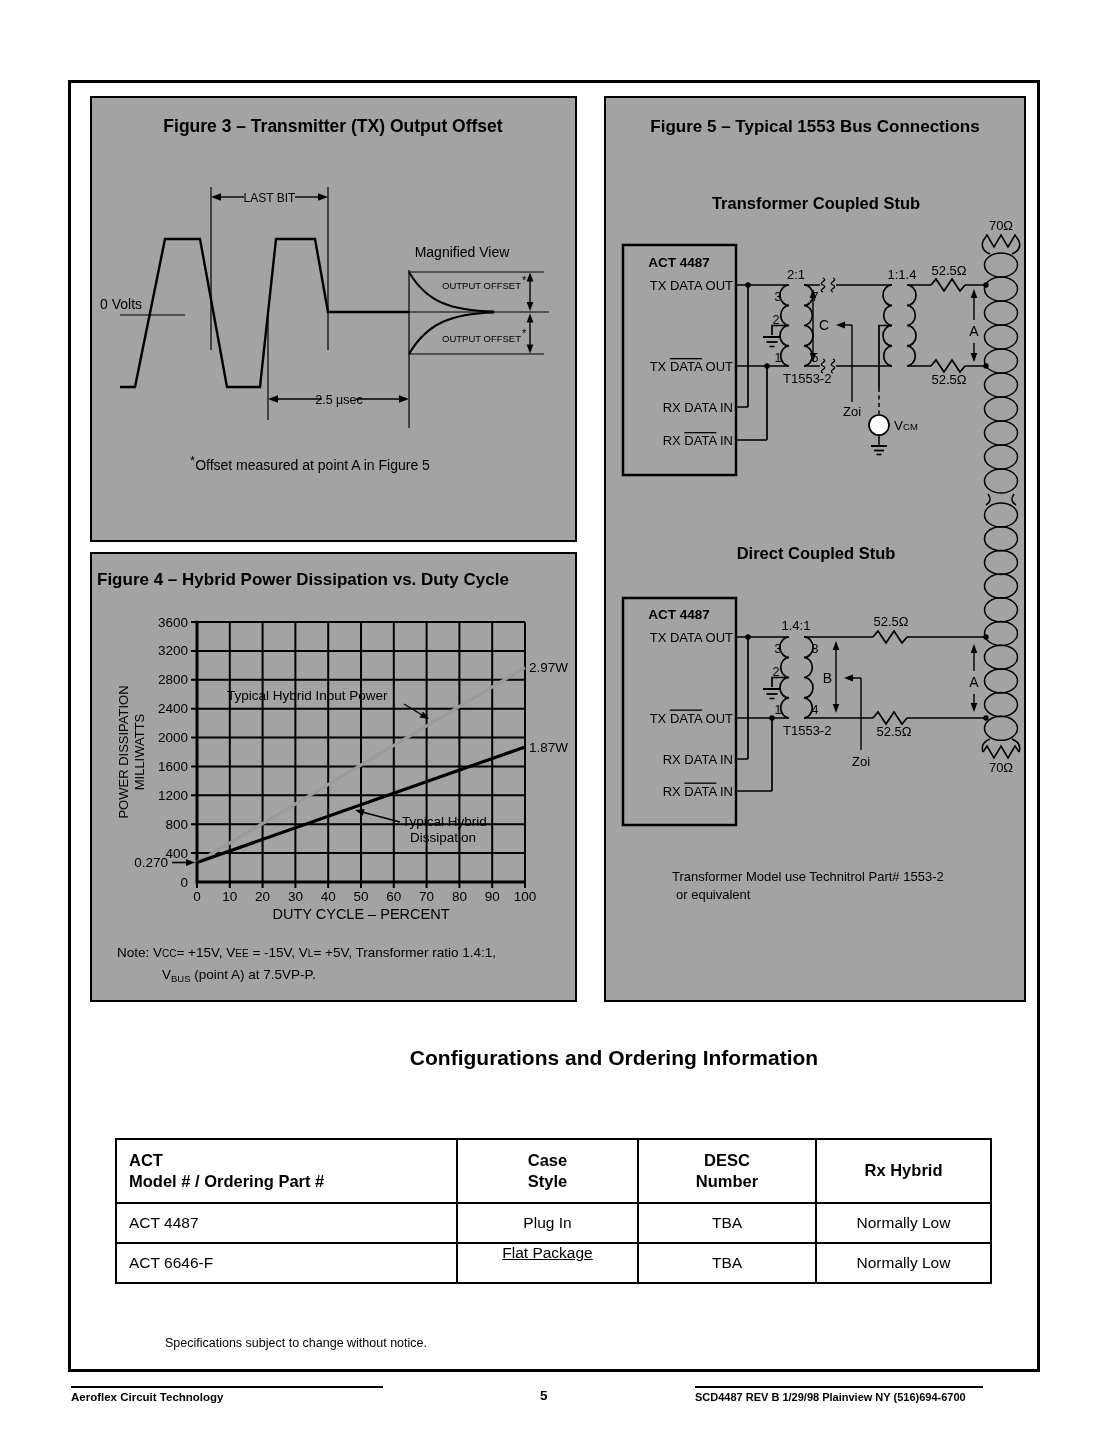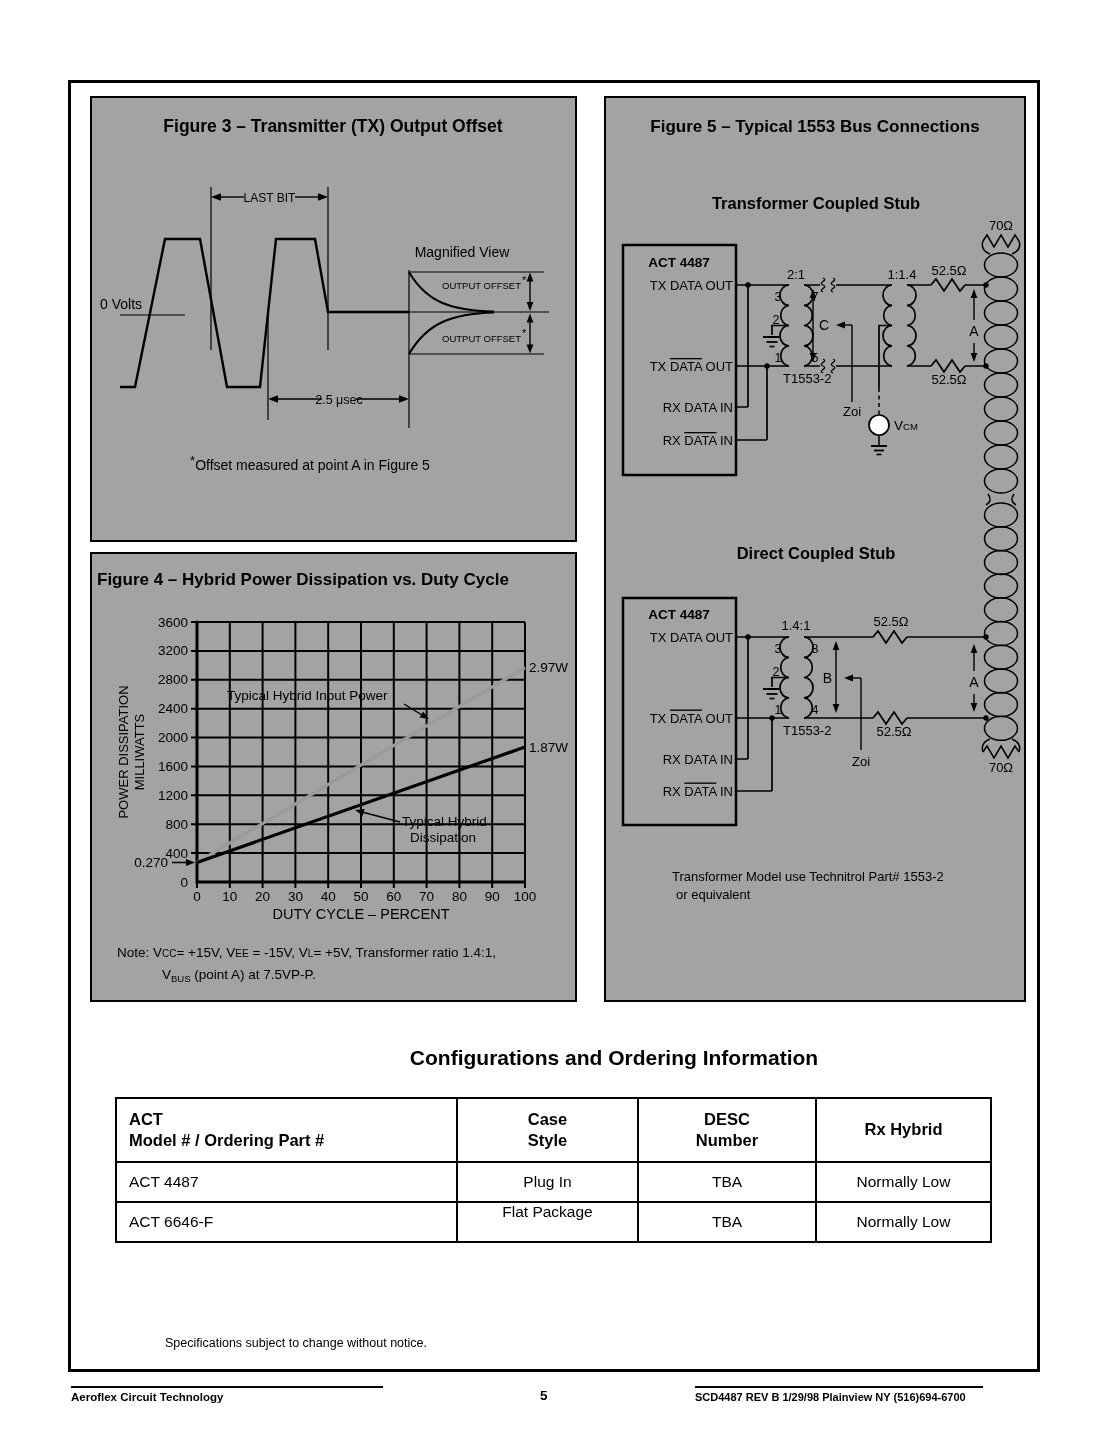--- a/index.html
+++ b/index.html
@@ -7,26 +7,26 @@
   *{box-sizing:border-box;}
   .abs{position:absolute;}
   .page-border{left:68px;top:80px;width:972px;height:1292px;border:3px solid #000;}
   .figbox{border:2.5px solid #000;background:#a3a3a3;}
   #fig3{left:90px;top:96px;width:487px;height:446px;}
   #fig4{left:90px;top:552px;width:487px;height:450px;}
   #fig5{left:580px;top:96px;width:422px;height:906px;margin-left:24px;}
   svg{display:block;}
   svg text{font-family:"Liberation Sans",sans-serif;fill:#000;}
   .order-title{left:68px;top:1046px;width:1092px;text-align:center;font-size:21px;font-weight:bold;}
-  table.order{position:absolute;left:115px;top:1097px;width:875px;border-collapse:collapse;table-layout:fixed;}
+  table.order{position:absolute;left:115px;top:1138px;width:875px;border-collapse:collapse;table-layout:fixed;}
   table.order th, table.order td{border:2.5px solid #000;font-size:15.5px;padding:0 10px;}
   table.order th{font-size:16.5px;text-align:center;font-weight:bold;height:64px;line-height:1.3;}
   table.order th.left, table.order td.left{text-align:left;padding-left:12px;}
   table.order td{height:40px;text-align:center;}
-  td.vtop{vertical-align:top;padding-top:6px;}
+  td.vtop{vertical-align:top;padding-top:6px;text-decoration:underline;}
   .spec-note{left:165px;top:1336px;font-size:12.5px;}
   .foot-left{left:71px;top:1386px;width:312px;border-top:2px solid #000;padding-top:3px;font-weight:bold;font-size:11.5px;white-space:nowrap;}
   .foot-right{left:695px;top:1386px;width:288px;border-top:2px solid #000;padding-top:3px;font-weight:bold;font-size:11px;white-space:nowrap;}
   .foot-page{left:540px;top:1388px;font-weight:bold;font-size:13.5px;}
 </style>
 </head>
 <body>
 
 <div class="abs page-border"></div>
 

